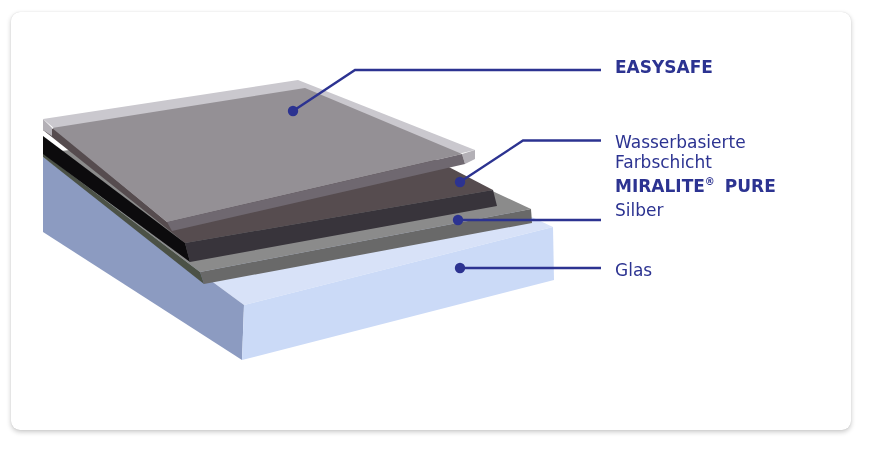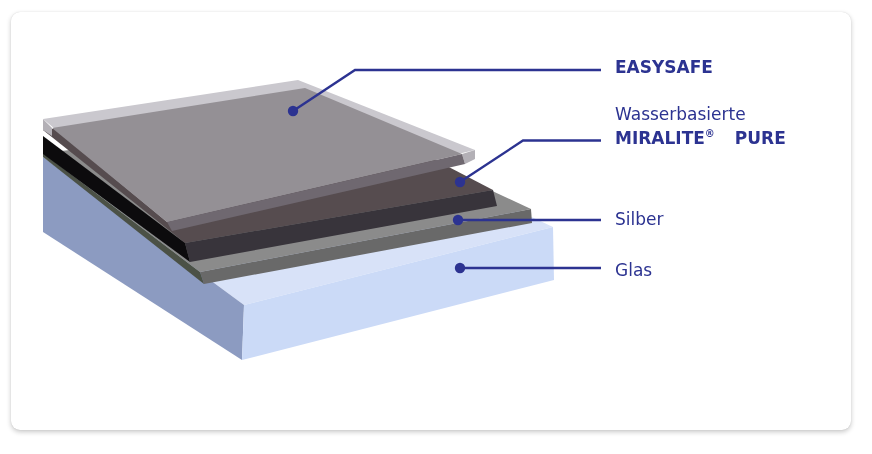--- a/index.html
+++ b/index.html
@@ -6,21 +6,21 @@
   .canvas{position:relative;width:872px;height:454px;overflow:hidden;
           font-family:"DejaVu Sans","Liberation Sans",sans-serif;border-radius:11px;}
   .card{position:absolute;left:11px;top:12px;width:840px;height:418px;
         background:#ffffff;border-radius:9px;
         box-shadow:0 2px 5px rgba(0,0,0,0.22),0 0 1px rgba(0,0,0,0.15);}
   .diagram-svg{position:absolute;left:0;top:0;width:872px;height:454px;}
   .label{position:absolute;left:615px;color:#2c3391;font-size:17px;line-height:20px;}
   .label .ln{white-space:nowrap;}
   .bold{font-weight:bold;}
   .reg-mark{font-size:10px;vertical-align:super;font-weight:bold;}
-  .suffix{margin-left:20px;}
+  .suffix{margin-left:10px;}
 </style>
 </head>
 <body>
 
 <div class="canvas">
   <div class="card"></div>
 
   <svg class="diagram-svg" viewBox="0 0 872 454" xmlns="http://www.w3.org/2000/svg">
 
     <polygon points="43,157 345,130 553,227 244,305" fill="#d8e2f8"></polygon>
@@ -51,25 +51,26 @@
     <circle cx="458" cy="220" r="5.2" fill="#2c3391"></circle>
 
     <polyline points="460,268 601,268" fill="none" stroke-width="2.4" stroke="#2c3391"></polyline>
     <circle cx="460" cy="268" r="5.2" fill="#2c3391"></circle>
   </svg>
 
   <div class="label bold" style="top:57px">
     <div class="ln">EASYSAFE</div>
   </div>
 
-  <div class="label" style="top:104px">
+  <div class="label" style="top:132px">
     <div class="ln">Wasserbasierte</div>
+    <div class="ln">Farbschicht</div>
     <div class="ln bold"><span>MIRALITE</span><span class="reg-mark">®</span><span class="suffix">PURE</span></div>
   </div>
 
-  <div class="label" style="top:209px">
+  <div class="label" style="top:200px">
     <div class="ln">Silber</div>
   </div>
 
   <div class="label" style="top:260px">
     <div class="ln">Glas</div>
   </div>
 </div>
 
 </body></html>

